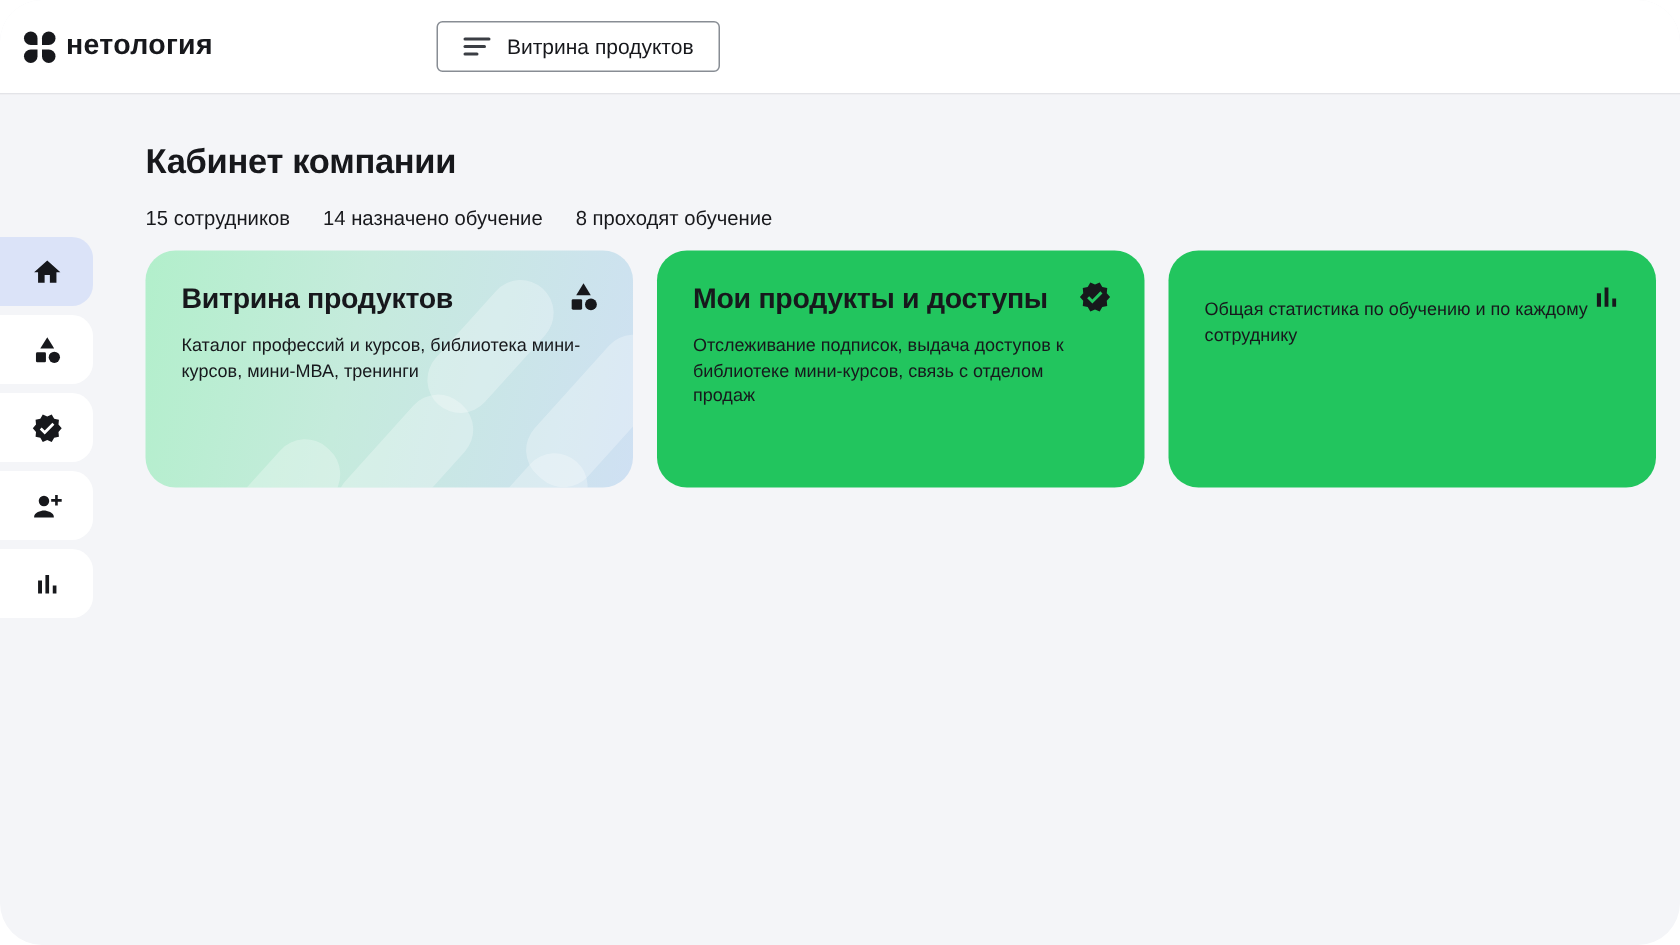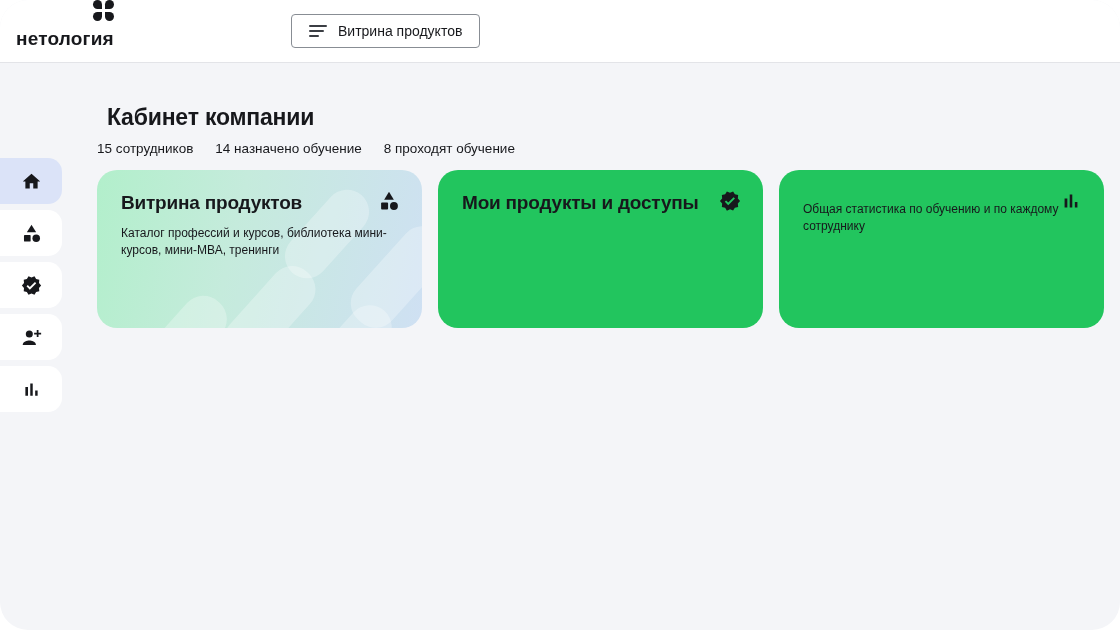--- a/index.html
+++ b/index.html
@@ -24,24 +24,23 @@
     height: 62px;
     background: #ffffff;
     border-bottom: 1px solid #e3e4e8;
     z-index: 5;
   }
   .logo {
     position: absolute;
     left: 16px; top: 0;
     height: 62px;
     display: flex;
-    align-items: flex-end;
+    align-items: center;
     gap: 7px;
     cursor: pointer;
-    flex-direction: column;
   }
   .logo-mark {
     width: 21px; height: 21px;
     display: grid;
     grid-template-columns: 9px 9px;
     grid-template-rows: 9px 9px;
     gap: 3px;
   }
   .logo-mark i { background: #17181c; display: block; }
   .logo-mark i:nth-child(1){ border-radius: 50% 50% 0 50%; }
@@ -96,26 +95,27 @@
   .nav-item.active { background: #dbe3f8; }
   .nav-item svg { width: 21px; height: 21px; fill: #17181c; }
 
   
   .main {
     position: absolute;
     left: 97px; top: 94px;
     width: 1007px;
   }
   .page-title {
-    margin: 10px;
+    margin: 0;
     font-size: 23px;
     font-weight: 700;
     letter-spacing: -0.2px;
   }
   .stats {
+    margin-top: 17px;
     display: flex;
     gap: 22px;
     font-size: 13.5px;
     color: #17181c;
   }
   .cards {
     margin-top: 14px;
     display: grid;
     grid-template-columns: repeat(3, 1fr);
     column-gap: 16px;
@@ -252,20 +252,21 @@
           <svg viewBox="0 0 24 24">
               <path d="M12 2l5.3 8.7H6.7L12 2z"></path>
               <rect x="3.4" y="13.6" width="7.6" height="7.6" rx="1"></rect>
               <circle cx="17.4" cy="17.4" r="4.3"></circle>
             </svg>
         </span>
       </div>
 
       <div class="card">
         <h2 class="card-title">Мои продукты и доступы</h2>
+        <p class="card-desc">Отслеживание подписок, выдача доступов к библиотеке мини-курсов, связь с отделом продаж</p>
         <span class="card-icon">
           <svg viewBox="0 0 24 24">
               <path fill-rule="evenodd" d="M23 12l-2.44-2.79.34-3.69-3.61-.82L15.4 1.5 12 2.96 8.6 1.5 6.71 4.69 3.1 5.5l.34 3.7L1 12l2.44 2.79-.34 3.7 3.61.82 1.89 3.19L12 21.03l3.4 1.46 1.89-3.19 3.61-.82-.34-3.69L23 12zm-12.91 4.72l-3.8-3.81 1.48-1.48 2.32 2.33 5.85-5.87 1.48 1.48-7.33 7.35z"></path>
             </svg>
         </span>
       </div>
 
 
       <div class="card">
         <p class="card-desc">Общая статистика по обучению и по каждому сотруднику</p>

